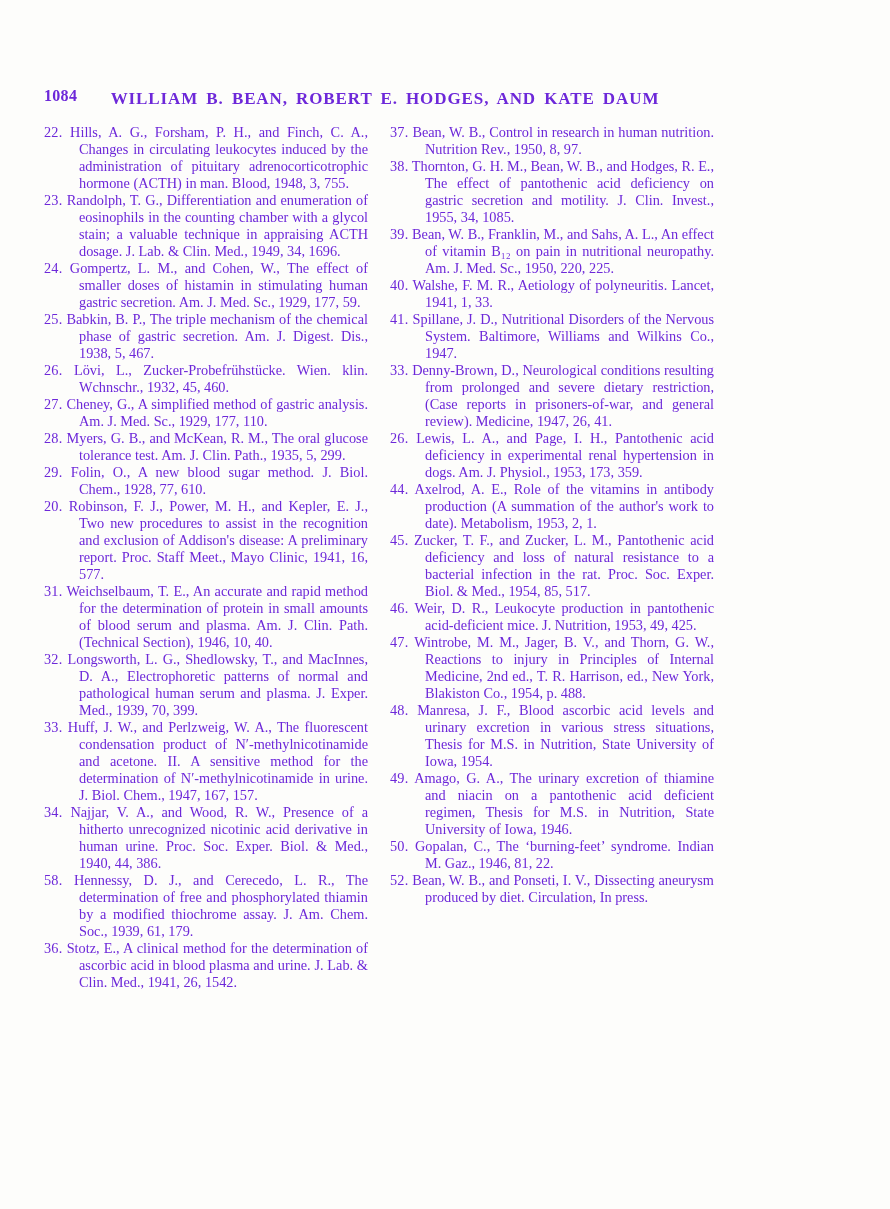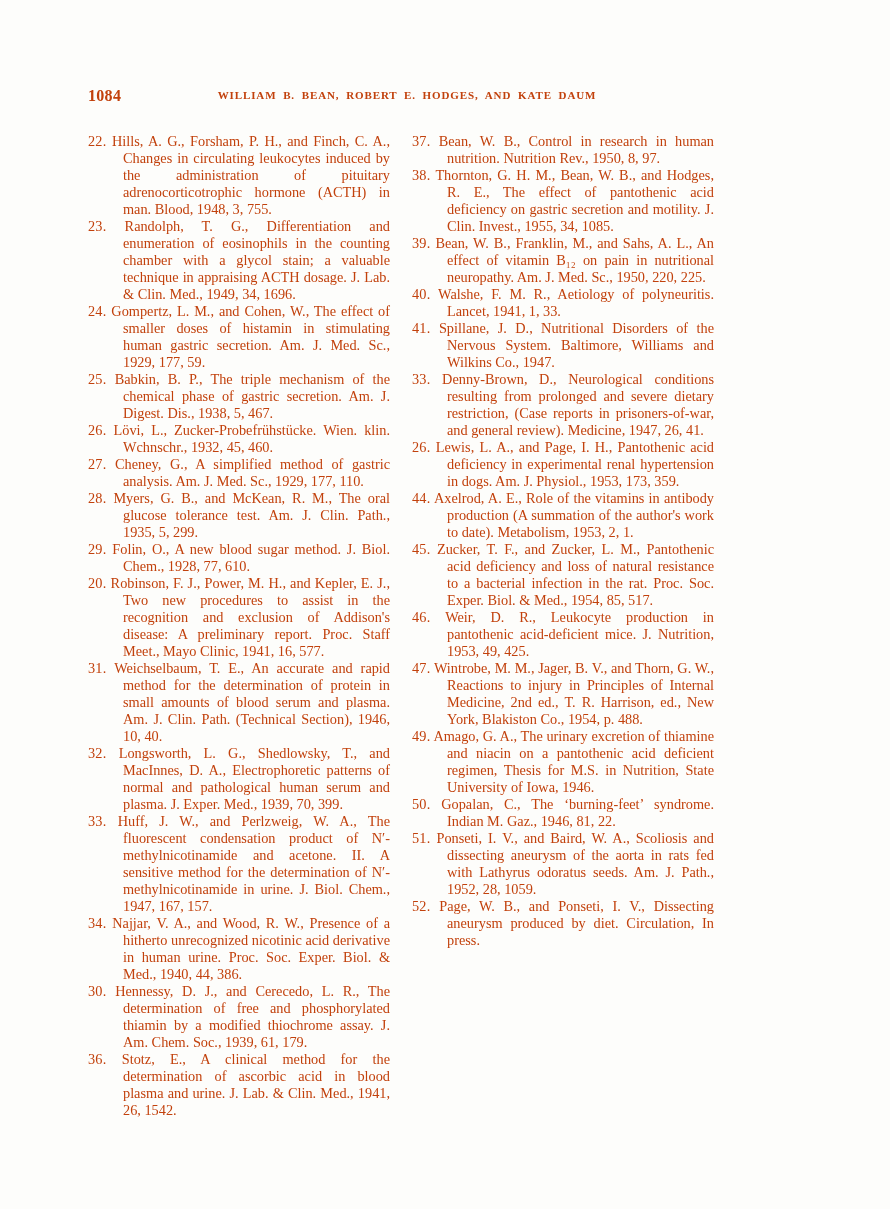--- a/index.html
+++ b/index.html
@@ -6,52 +6,52 @@
     margin: 0;
     padding: 0;
     background: #fdfdfb;
   }
   .page {
     position: relative;
     width: 774px;
     height: 1209px;
     box-sizing: border-box;
     background: #fdfdfb;
-    color: #c2410c;
+    color: #6d28d9;
     font-family: "Liberation Serif", "DejaVu Serif", serif;
-    padding: 87px 60px 0 88px;
+    padding: 87px 60px 0 44px;
     overflow: hidden;
   }
   .page-header {
     position: relative;
     height: 20px;
     font-weight: bold;
   }
   .page-number {
     position: absolute;
     left: 0;
     top: 0;
     font-size: 16px;
     letter-spacing: 0.3px;
   }
   .running-title {
     position: absolute;
     left: 12px;
     right: 0;
     top: 2px;
     text-align: center;
-    font-size: 11px;
+    font-size: 17px;
     letter-spacing: 0.9px;
     word-spacing: 3px;
     white-space: nowrap;
   }
   .columns {
     display: flex;
     gap: 22px;
-    margin-top: 26px;
+    margin-top: 17px;
   }
   .column {
     flex: 1 1 0;
     min-width: 0;
     font-size: 14.3px;
     line-height: 17px;
     text-align: justify;
   }
   .ref {
     padding-left: 35px;
@@ -78,35 +78,35 @@
       <div class="ref"><span class="ref-num">25.</span> <span class="ref-text">Babkin, B. P., The triple mechanism of the chemical phase of gastric secretion. Am. J. Digest. Dis., 1938, 5, 467.</span></div>
       <div class="ref"><span class="ref-num">26.</span> <span class="ref-text">Lövi, L., Zucker-Probefrühstücke. Wien. klin. Wchnschr., 1932, 45, 460.</span></div>
       <div class="ref"><span class="ref-num">27.</span> <span class="ref-text">Cheney, G., A simplified method of gastric analysis. Am. J. Med. Sc., 1929, 177, 110.</span></div>
       <div class="ref"><span class="ref-num">28.</span> <span class="ref-text">Myers, G. B., and McKean, R. M., The oral glucose tolerance test. Am. J. Clin. Path., 1935, 5, 299.</span></div>
       <div class="ref"><span class="ref-num">29.</span> <span class="ref-text">Folin, O., A new blood sugar method. J. Biol. Chem., 1928, 77, 610.</span></div>
       <div class="ref"><span class="ref-num">20.</span> <span class="ref-text">Robinson, F. J., Power, M. H., and Kepler, E. J., Two new procedures to assist in the recognition and exclusion of Addison's disease: A preliminary report. Proc. Staff Meet., Mayo Clinic, 1941, 16, 577.</span></div>
       <div class="ref"><span class="ref-num">31.</span> <span class="ref-text">Weichselbaum, T. E., An accurate and rapid method for the determination of protein in small amounts of blood serum and plasma. Am. J. Clin. Path. (Technical Section), 1946, 10, 40.</span></div>
       <div class="ref"><span class="ref-num">32.</span> <span class="ref-text">Longsworth, L. G., Shedlowsky, T., and MacInnes, D. A., Electrophoretic patterns of normal and pathological human serum and plasma. J. Exper. Med., 1939, 70, 399.</span></div>
       <div class="ref"><span class="ref-num">33.</span> <span class="ref-text">Huff, J. W., and Perlzweig, W. A., The fluorescent condensation product of N′-methylnicotinamide and acetone. II. A sensitive method for the determination of N′-methylnicotinamide in urine. J. Biol. Chem., 1947, 167, 157.</span></div>
       <div class="ref"><span class="ref-num">34.</span> <span class="ref-text">Najjar, V. A., and Wood, R. W., Presence of a hitherto unrecognized nicotinic acid derivative in human urine. Proc. Soc. Exper. Biol. &amp; Med., 1940, 44, 386.</span></div>
-      <div class="ref"><span class="ref-num">30.</span> <span class="ref-text">Hennessy, D. J., and Cerecedo, L. R., The determination of free and phosphorylated thiamin by a modified thiochrome assay. J. Am. Chem. Soc., 1939, 61, 179.</span></div>
+      <div class="ref"><span class="ref-num">58.</span> <span class="ref-text">Hennessy, D. J., and Cerecedo, L. R., The determination of free and phosphorylated thiamin by a modified thiochrome assay. J. Am. Chem. Soc., 1939, 61, 179.</span></div>
       <div class="ref"><span class="ref-num">36.</span> <span class="ref-text">Stotz, E., A clinical method for the determination of ascorbic acid in blood plasma and urine. J. Lab. &amp; Clin. Med., 1941, 26, 1542.</span></div>
     </div>
 
     <div class="column">
       <div class="ref"><span class="ref-num">37.</span> <span class="ref-text">Bean, W. B., Control in research in human nutrition. Nutrition Rev., 1950, 8, 97.</span></div>
       <div class="ref"><span class="ref-num">38.</span> <span class="ref-text">Thornton, G. H. M., Bean, W. B., and Hodges, R. E., The effect of pantothenic acid deficiency on gastric secretion and motility. J. Clin. Invest., 1955, 34, 1085.</span></div>
       <div class="ref"><span class="ref-num">39.</span> <span class="ref-text">Bean, W. B., Franklin, M., and Sahs, A. L., An effect of vitamin B₁₂ on pain in nutritional neuropathy. Am. J. Med. Sc., 1950, 220, 225.</span></div>
       <div class="ref"><span class="ref-num">40.</span> <span class="ref-text">Walshe, F. M. R., Aetiology of polyneuritis. Lancet, 1941, 1, 33.</span></div>
       <div class="ref"><span class="ref-num">41.</span> <span class="ref-text">Spillane, J. D., Nutritional Disorders of the Nervous System. Baltimore, Williams and Wilkins Co., 1947.</span></div>
       <div class="ref"><span class="ref-num">33.</span> <span class="ref-text">Denny-Brown, D., Neurological conditions resulting from prolonged and severe dietary restriction, (Case reports in prisoners-of-war, and general review). Medicine, 1947, 26, 41.</span></div>
       <div class="ref"><span class="ref-num">26.</span> <span class="ref-text">Lewis, L. A., and Page, I. H., Pantothenic acid deficiency in experimental renal hypertension in dogs. Am. J. Physiol., 1953, 173, 359.</span></div>
       <div class="ref"><span class="ref-num">44.</span> <span class="ref-text">Axelrod, A. E., Role of the vitamins in antibody production (A summation of the author's work to date). Metabolism, 1953, 2, 1.</span></div>
       <div class="ref"><span class="ref-num">45.</span> <span class="ref-text">Zucker, T. F., and Zucker, L. M., Pantothenic acid deficiency and loss of natural resistance to a bacterial infection in the rat. Proc. Soc. Exper. Biol. &amp; Med., 1954, 85, 517.</span></div>
       <div class="ref"><span class="ref-num">46.</span> <span class="ref-text">Weir, D. R., Leukocyte production in pantothenic acid-deficient mice. J. Nutrition, 1953, 49, 425.</span></div>
       <div class="ref"><span class="ref-num">47.</span> <span class="ref-text">Wintrobe, M. M., Jager, B. V., and Thorn, G. W., Reactions to injury in Principles of Internal Medicine, 2nd ed., T. R. Harrison, ed., New York, Blakiston Co., 1954, p. 488.</span></div>
+      <div class="ref"><span class="ref-num">48.</span> <span class="ref-text">Manresa, J. F., Blood ascorbic acid levels and urinary excretion in various stress situations, Thesis for M.S. in Nutrition, State University of Iowa, 1954.</span></div>
       <div class="ref"><span class="ref-num">49.</span> <span class="ref-text">Amago, G. A., The urinary excretion of thiamine and niacin on a pantothenic acid deficient regimen, Thesis for M.S. in Nutrition, State University of Iowa, 1946.</span></div>
       <div class="ref"><span class="ref-num">50.</span> <span class="ref-text">Gopalan, C., The ‘burning-feet’ syndrome. Indian M. Gaz., 1946, 81, 22.</span></div>
-      <div class="ref"><span class="ref-num">51.</span> <span class="ref-text">Ponseti, I. V., and Baird, W. A., Scoliosis and dissecting aneurysm of the aorta in rats fed with Lathyrus odoratus seeds. Am. J. Path., 1952, 28, 1059.</span></div>
-      <div class="ref"><span class="ref-num">52.</span> <span class="ref-text">Page, W. B., and Ponseti, I. V., Dissecting aneurysm produced by diet. Circulation, In press.</span></div>
+      <div class="ref"><span class="ref-num">52.</span> <span class="ref-text">Bean, W. B., and Ponseti, I. V., Dissecting aneurysm produced by diet. Circulation, In press.</span></div>
     </div>
   </div>
 </div>
 
 </body></html>

